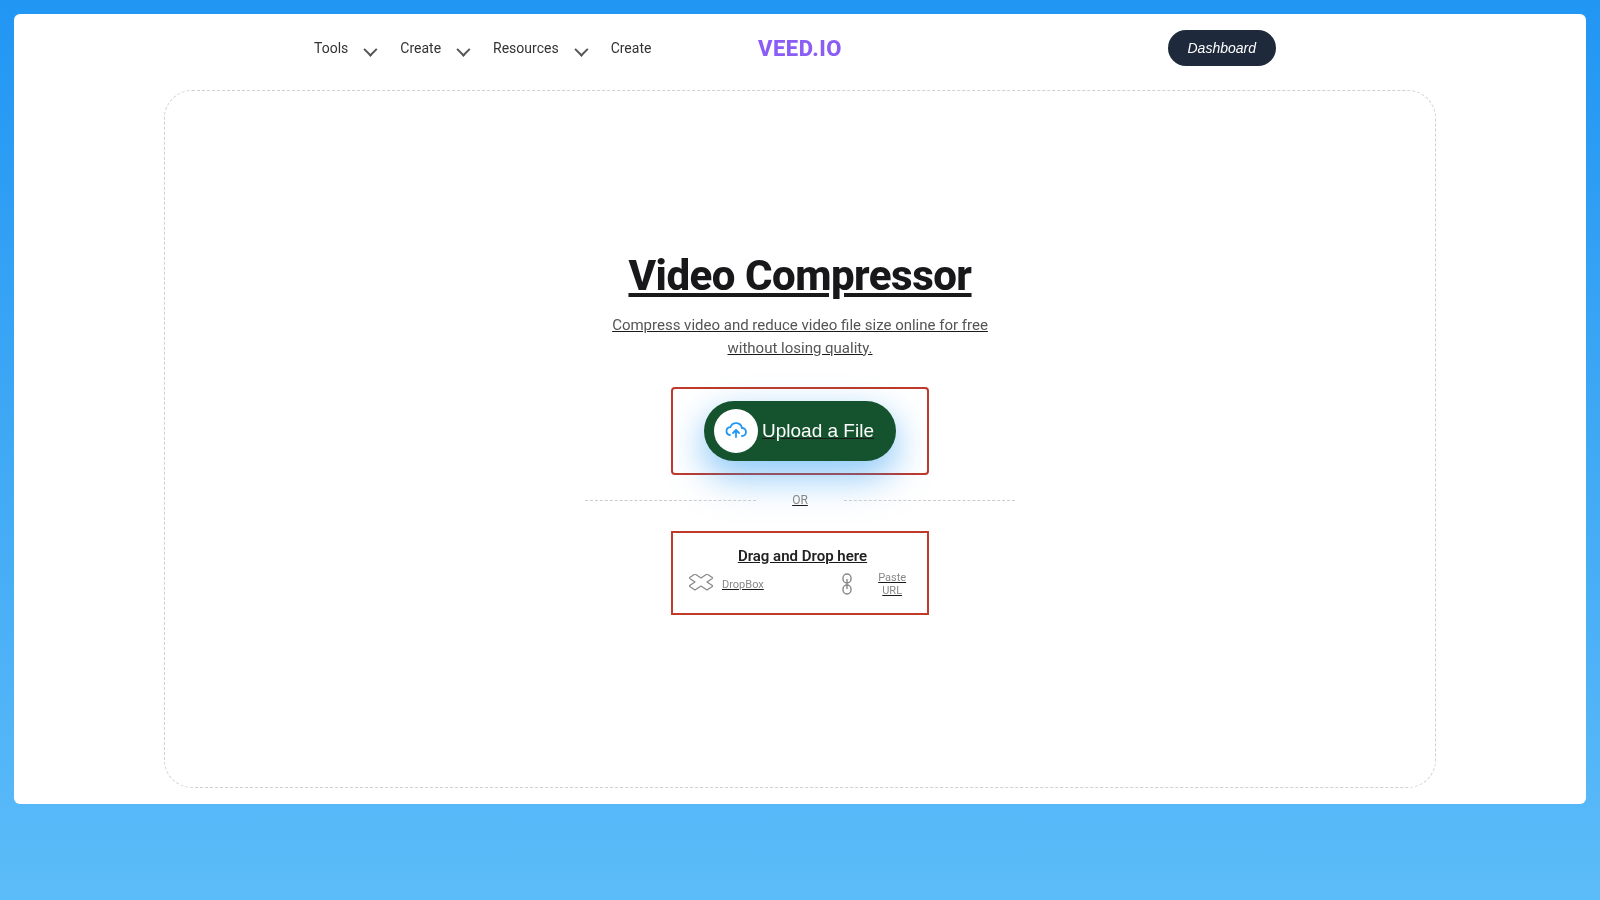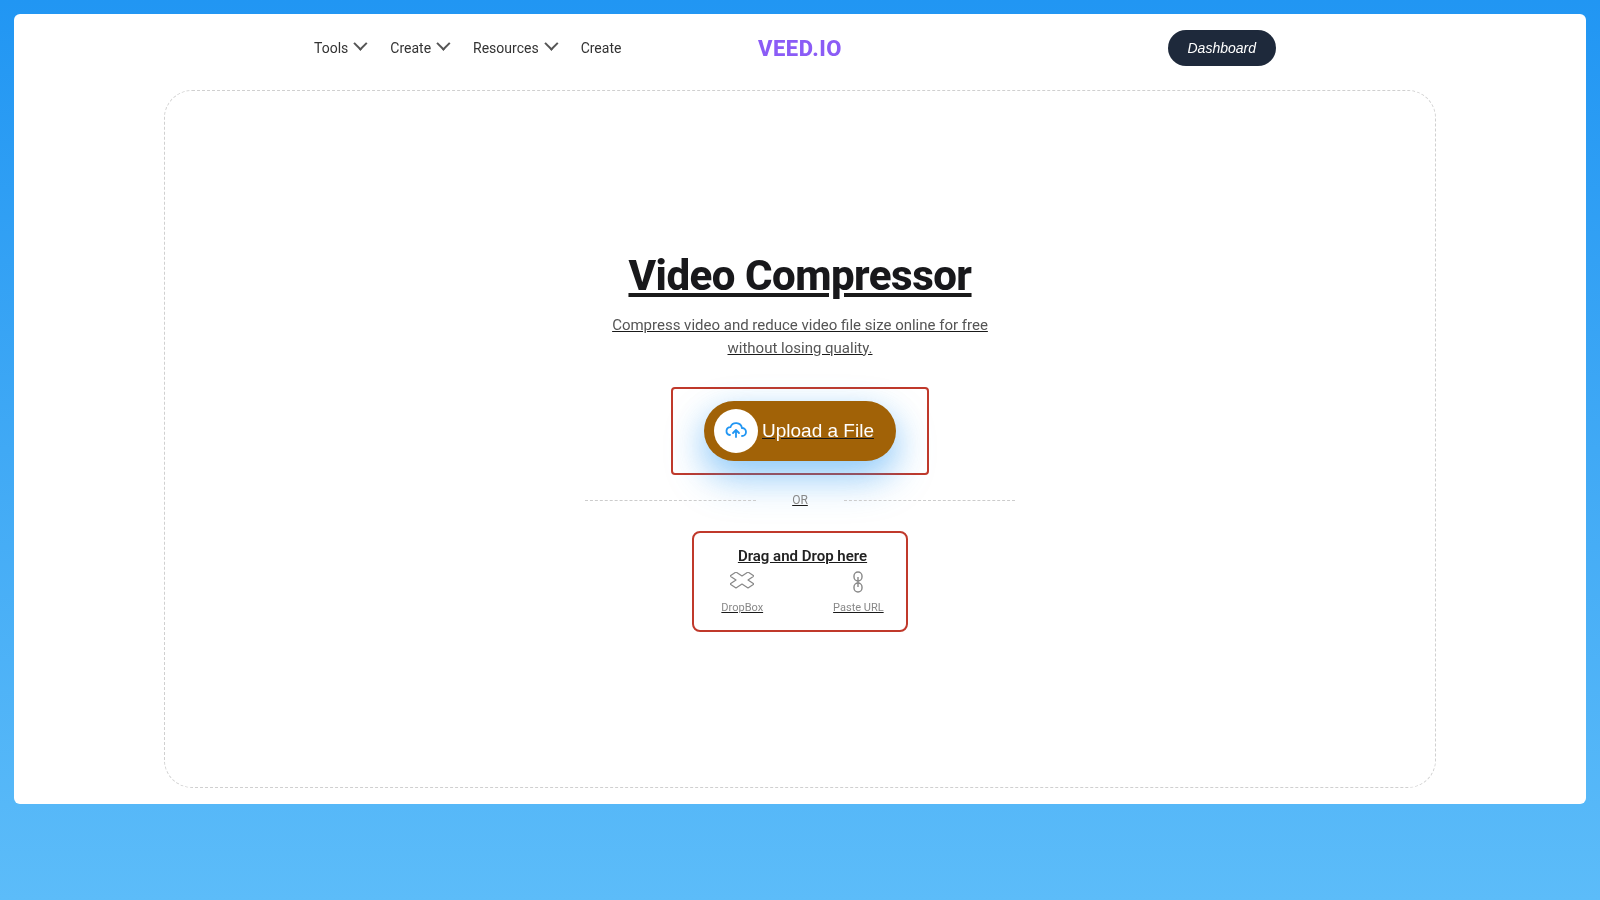--- a/index.html
+++ b/index.html
@@ -29,22 +29,22 @@
     height: 60px;
   }
   .nav-left {
     display: flex;
     align-items: center;
     gap: 26px;
     margin-left: 270px;
   }
   .nav-item {
     display: flex;
-    align-items: flex-start;
-    gap: 6px;
+    align-items: flex-end;
+    gap: 16px;
     font-size: 14px;
     color: #333;
     cursor: pointer;
   }
   .chev {
     width: 10px; height: 10px;
     border-right: 2px solid #555;
     border-bottom: 2px solid #555;
     transform: rotate(45deg) translateY(-2px);
   }
@@ -100,21 +100,21 @@
     padding: 12px 16px;
     display: flex;
     justify-content: center;
     align-items: center;
     width: 258px;
   }
   .upload-btn {
     display: flex;
     align-items: center;
     gap: 4px;
-    background: #a16207;
+    background: #14532d;
     color: #fff;
     border: none;
     padding: 8px 22px 8px 10px;
     border-radius: 34px;
     font-size: 19px;
     font-weight: 500;
     cursor: pointer;
     box-shadow: 0 18px 40px rgba(33,150,243,0.35), 0 10px 30px rgba(33,150,243,0.25);
   }
   .upload-icon-wrap {
@@ -132,35 +132,35 @@
     width: 430px;
     margin: 18px 0 24px 0;
   }
   .or-line {
     flex: 1;
     border-top: 1px dashed #ccc;
   }
   .or-text { font-size: 12px; color: #888; }
   .drop-box {
     border: 2px solid #c0392b;
-    border-radius: 8px;
-    width: 216px;
+    border-radius: 0;
+    width: 258px;
     padding: 14px 10px 16px 15px;
     text-align: center;
   }
   .drop-title { font-size: 15px; font-weight: 600; color: #222; margin-bottom: 6px; }
   .drop-sub { font-size: 11px; color: #999; margin-bottom: 40px; }
   .drop-options {
     display: flex;
     justify-content: center;
     gap: 70px;
   }
   .drop-opt {
     display: flex;
-    flex-direction: column;
+    flex-direction: row;
     align-items: center;
     gap: 8px;
     cursor: pointer;
   }
   .drop-opt-label { font-size: 11px; color: #888; }
   .icon-slot { width: 26px; height: 22px; display:flex; align-items:center; justify-content:center; }
 </style>
 </head>
 <body>
 

